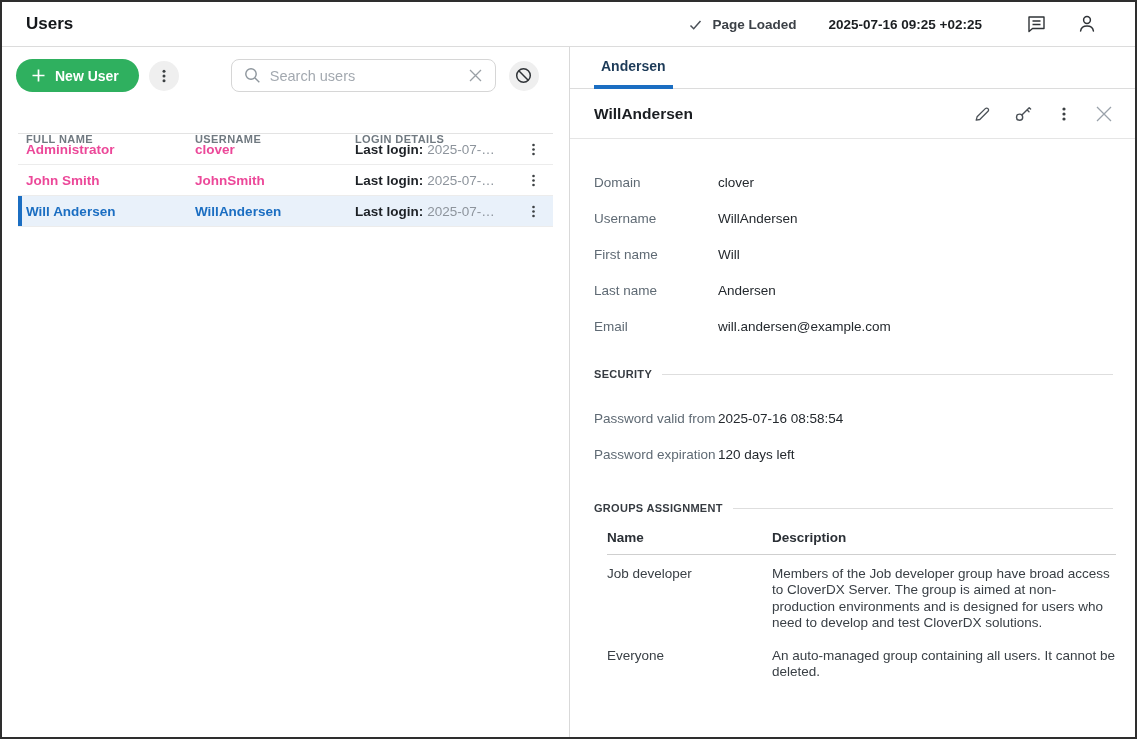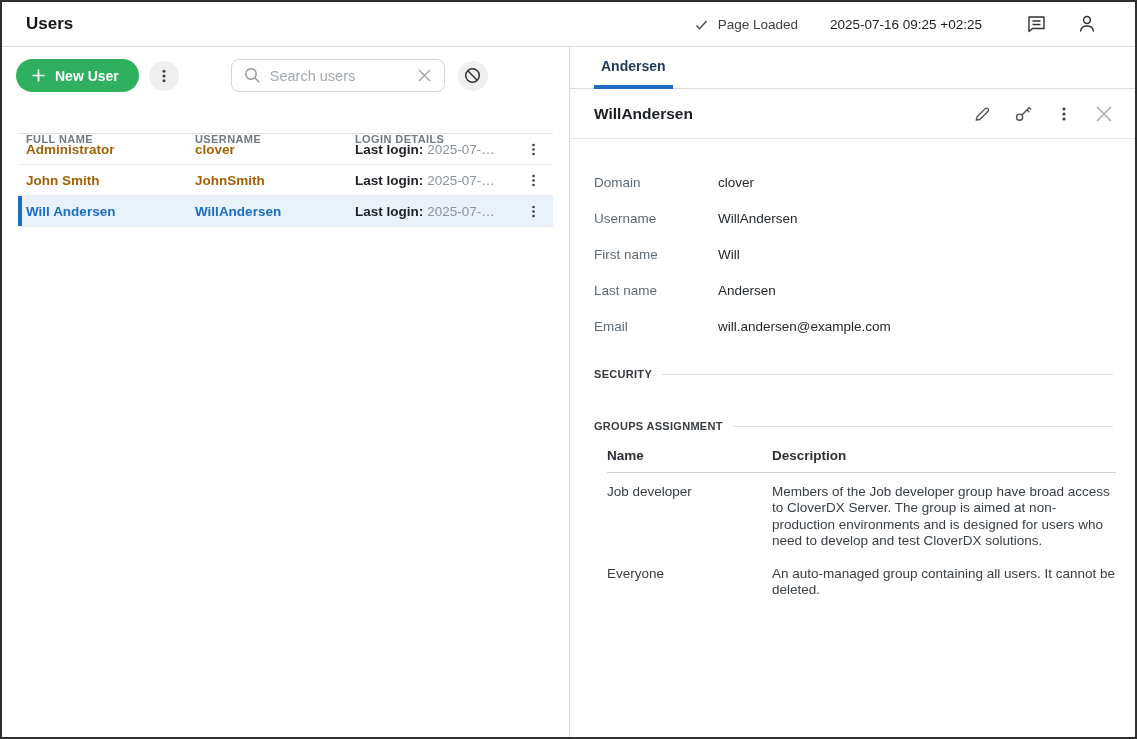--- a/index.html
+++ b/index.html
@@ -9,21 +9,21 @@
   .window {
     width:1137px; height:739px; background:#fff;
     border:2px solid #2e2e2e; display:flex; flex-direction:column;
     position:relative; overflow:hidden;
   }
 
   
   .topbar { height:45px; min-height:45px; display:flex; align-items:center;
             padding:0 38px 0 24px; border-bottom:1px solid #dcdcdc; }
   .page-title { font-size:17px; font-weight:700; color:#14171a; }
-  .topbar-right { margin-left:auto; display:flex; align-items:center; }
+  .topbar-right { margin-left:auto; display:flex; align-items:center;font-weight:bold; }
   .status { display:flex; align-items:center; gap:9px; font-size:13.5px; color:#3c4147; }
   .timestamp { margin-left:32px; font-size:13.5px; color:#1b1e21; }
   .icon-btn { background:none; border:none; cursor:pointer; display:flex;
               align-items:center; justify-content:center; padding:0; }
   .comment-btn { margin-left:44px; }
   .user-btn { margin-left:30px; }
 
   
   .main { flex:1; display:flex; min-height:0; }
   .left-panel { width:568px; min-width:568px; border-right:1px solid #d9d9d9;
@@ -32,36 +32,36 @@
 
   
   .toolbar { display:flex; align-items:center; padding:12px 16px 13px 14px; }
   .new-user-btn { height:33px; border-radius:17px; background:#2fb05f; color:#fff;
                   font-weight:700; font-size:14px; font-family:inherit; display:flex;
                   align-items:center; gap:9px; padding:0 20px 0 15px; border:none; cursor:pointer; }
   .circle-btn { width:30px; height:30px; border-radius:50%; background:#efefef;
                 border:none; cursor:pointer; display:flex; align-items:center;
                 justify-content:center; }
   .list-menu-btn { margin-left:10px; }
-  .search-box { margin-left:52px; width:214px; height:33px; border:1px solid #d6d6d6;
+  .search-box { margin-left:52px; width:265px; height:33px; border:1px solid #d6d6d6;
                 border-radius:8px; display:flex; align-items:center; padding:0 12px; gap:9px; }
   .search-input { border:none; outline:none; flex:1; min-width:0; font-size:14.5px;
                   color:#333; font-family:inherit; background:transparent; }
   .search-input::placeholder { color:#a3a9b0; }
   .clear-btn { flex:none; }
   .block-btn { margin-left:13px; }
 
   
   .users-table { margin:0 16px; }
   .u-head, .u-row { display:grid; grid-template-columns:169px 160px 155px 1fr;
                     align-items:center; padding-left:8px; }
   .u-head { height:29px; border-bottom:1px solid #e3e3e3; }
   .u-th { font-size:11px; font-weight:700; color:#707980; letter-spacing:.4px;margin-top:28px; }
   .u-row { height:31px; border-bottom:1px solid #ececec; cursor:pointer; }
-  .u-name, .u-user { font-size:13.5px; font-weight:700; color:#a16207;
+  .u-name, .u-user { font-size:13.5px; font-weight:700; color:#ec4899;
                      white-space:nowrap; overflow:hidden; }
   .u-login { font-size:13.5px; color:#8d949c; white-space:nowrap; overflow:hidden; }
   .u-login b { color:#1d2126; margin-right:4px; }
   .u-kebab { justify-self:end; margin-right:10px; width:20px; height:20px; }
   .u-row.selected { background:#e9f1fa; box-shadow:inset 4px 0 0 #1b6ec2; }
   .u-row.selected .u-name, .u-row.selected .u-user { color:#1b6ec2; }
 
   
   .tabbar { height:42px; min-height:42px; border-bottom:1px solid #dcdcdc;
             display:flex; padding-left:24px; }
@@ -300,20 +300,30 @@
         </div>
         <div class="field-row">
           <div class="field-label">Email</div>
           <div class="field-value">will.andersen@example.com</div>
         </div>
 
         <div class="section-head">
           <div class="section-title">SECURITY</div>
           <div class="section-line"></div>
         </div>
+        <div class="section-fields">
+          <div class="field-row">
+            <div class="field-label">Password valid from</div>
+            <div class="field-value">2025-07-16 08:58:54</div>
+          </div>
+          <div class="field-row">
+            <div class="field-label">Password expiration</div>
+            <div class="field-value">120 days left</div>
+          </div>
+        </div>
 
         <div class="section-head" style="margin-top:40px;">
           <div class="section-title">GROUPS ASSIGNMENT</div>
           <div class="section-line"></div>
         </div>
 
         <div class="groups-table">
           <div class="g-head">
             <div class="g-th">Name</div>
             <div class="g-th">Description</div>

